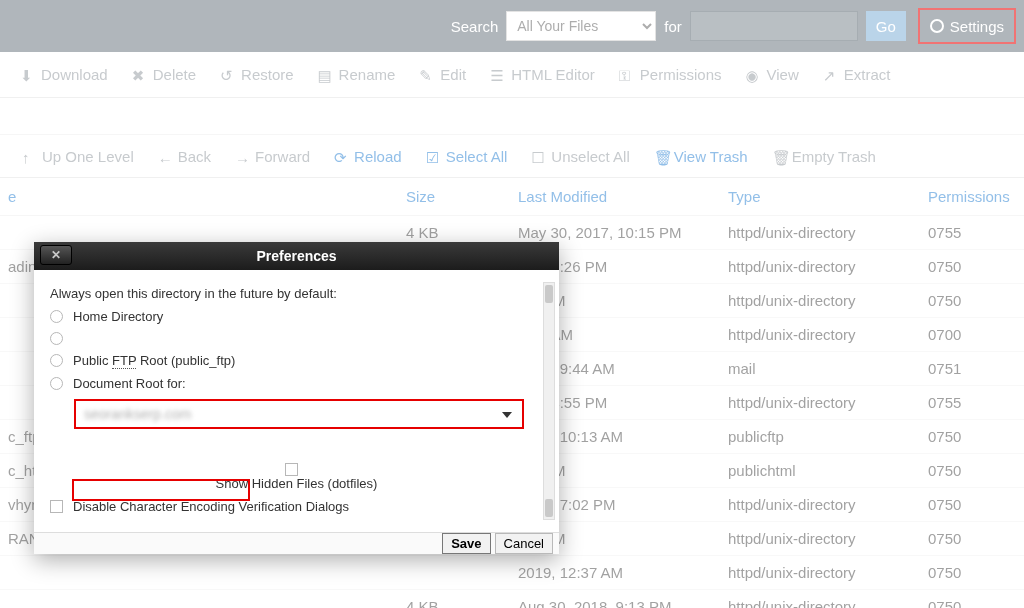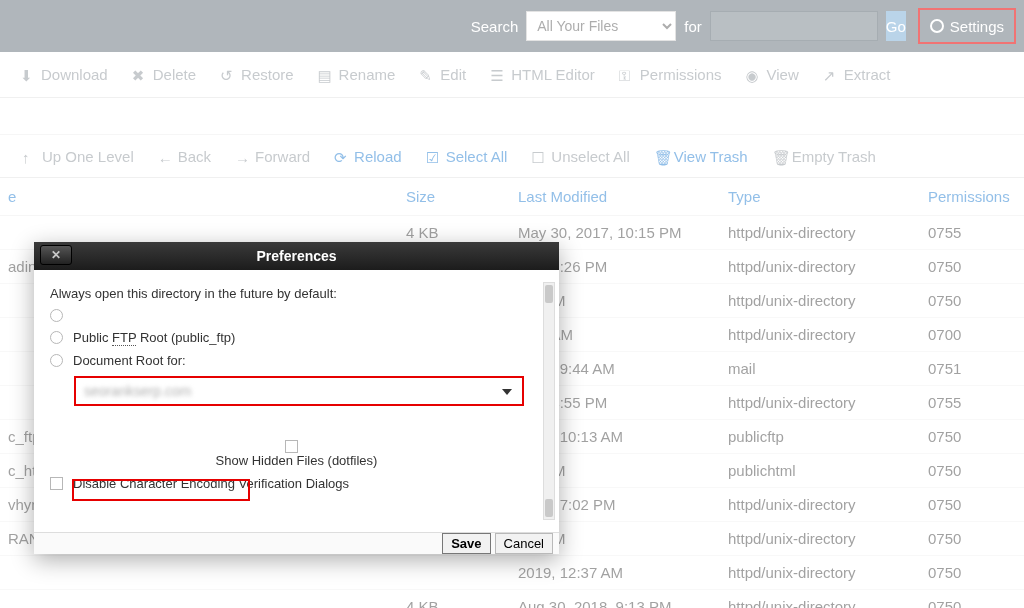--- a/index.html
+++ b/index.html
@@ -23,21 +23,21 @@
   .topbar select {
     height: 30px; width: 150px; font-size: 14px;
     border: 1px solid #ccc; color: #6a6a6a; padding: 0 6px;
     background: #fff;
   }
   .topbar input[type=text] {
     height: 30px; width: 168px; border: 1px solid #5d6a73;
     background: #808b93; padding: 0 6px; color:#fff;
   }
   .topbar .go {
-    height: 30px; width: 20px; margin-left: 8px;
+    height: 30px; width: 40px; margin-left: 8px;
     background: #82b1d8; color: #fff; border: none; font-size: 15px;
   }
   .topbar .settings {
     height: 36px; margin-left: 12px; padding: 0 10px;
     display: flex; align-items: center; color: #fff;
     border: 2px solid #e60000; font-size: 15px; background:transparent;
   }
   .topbar .gear {
     width: 14px; height: 14px; margin-right: 6px;
     display:inline-block; position:relative;
@@ -364,20 +364,24 @@
 <div class="modal">
   <div class="titlebar">
     <div class="closebtn">✕</div>
     <span>Preferences</span>
   </div>
   <div class="body">
     <div style="margin-bottom:8px;">Always open this directory in the future by default:</div>
 
     <div class="optline">
       <span class="radio"></span>
+      <span>Home Directory</span>
+    </div>
+    <div class="optline">
+      <span class="radio"></span>
     </div>
     <div class="optline">
       <span class="radio"></span>
       <span>
         <span>Public </span><span class="dotted">FTP</span><span> Root (public_ftp)</span>
       </span>
     </div>
     <div class="optline">
       <span class="radio"></span>
       <span>Document Root for:</span>

